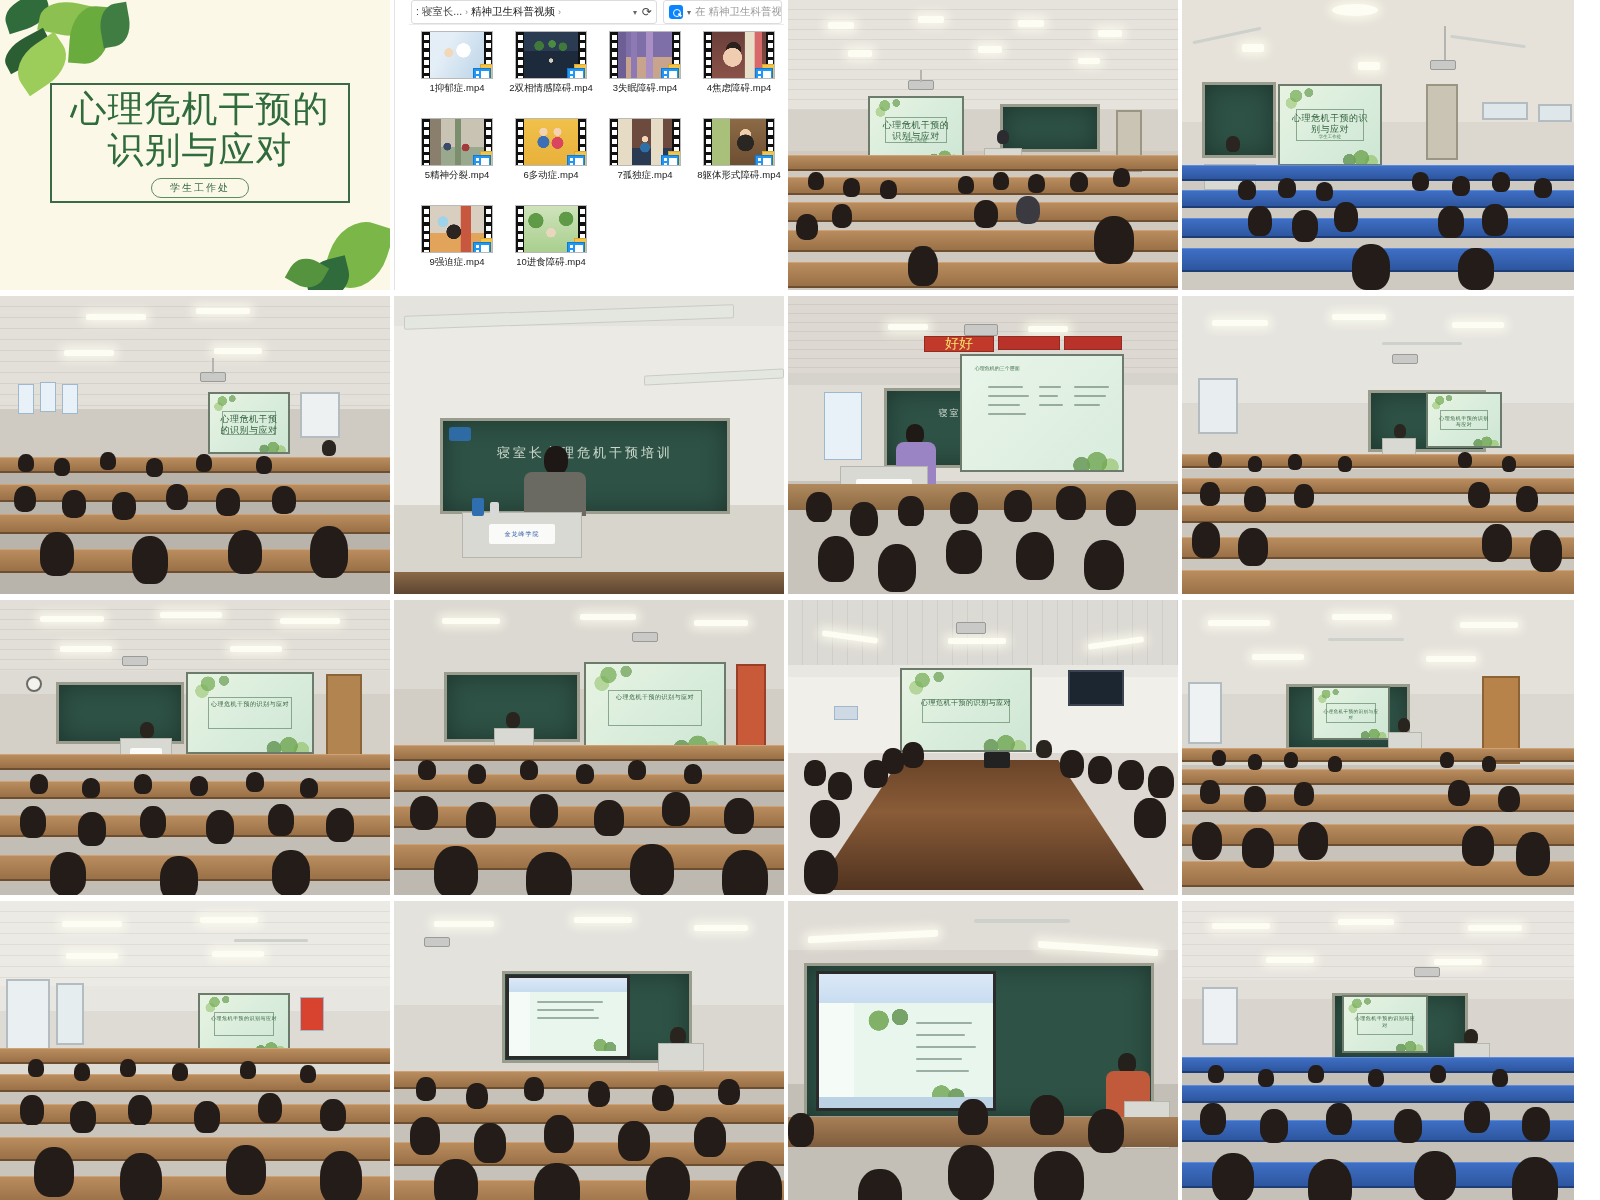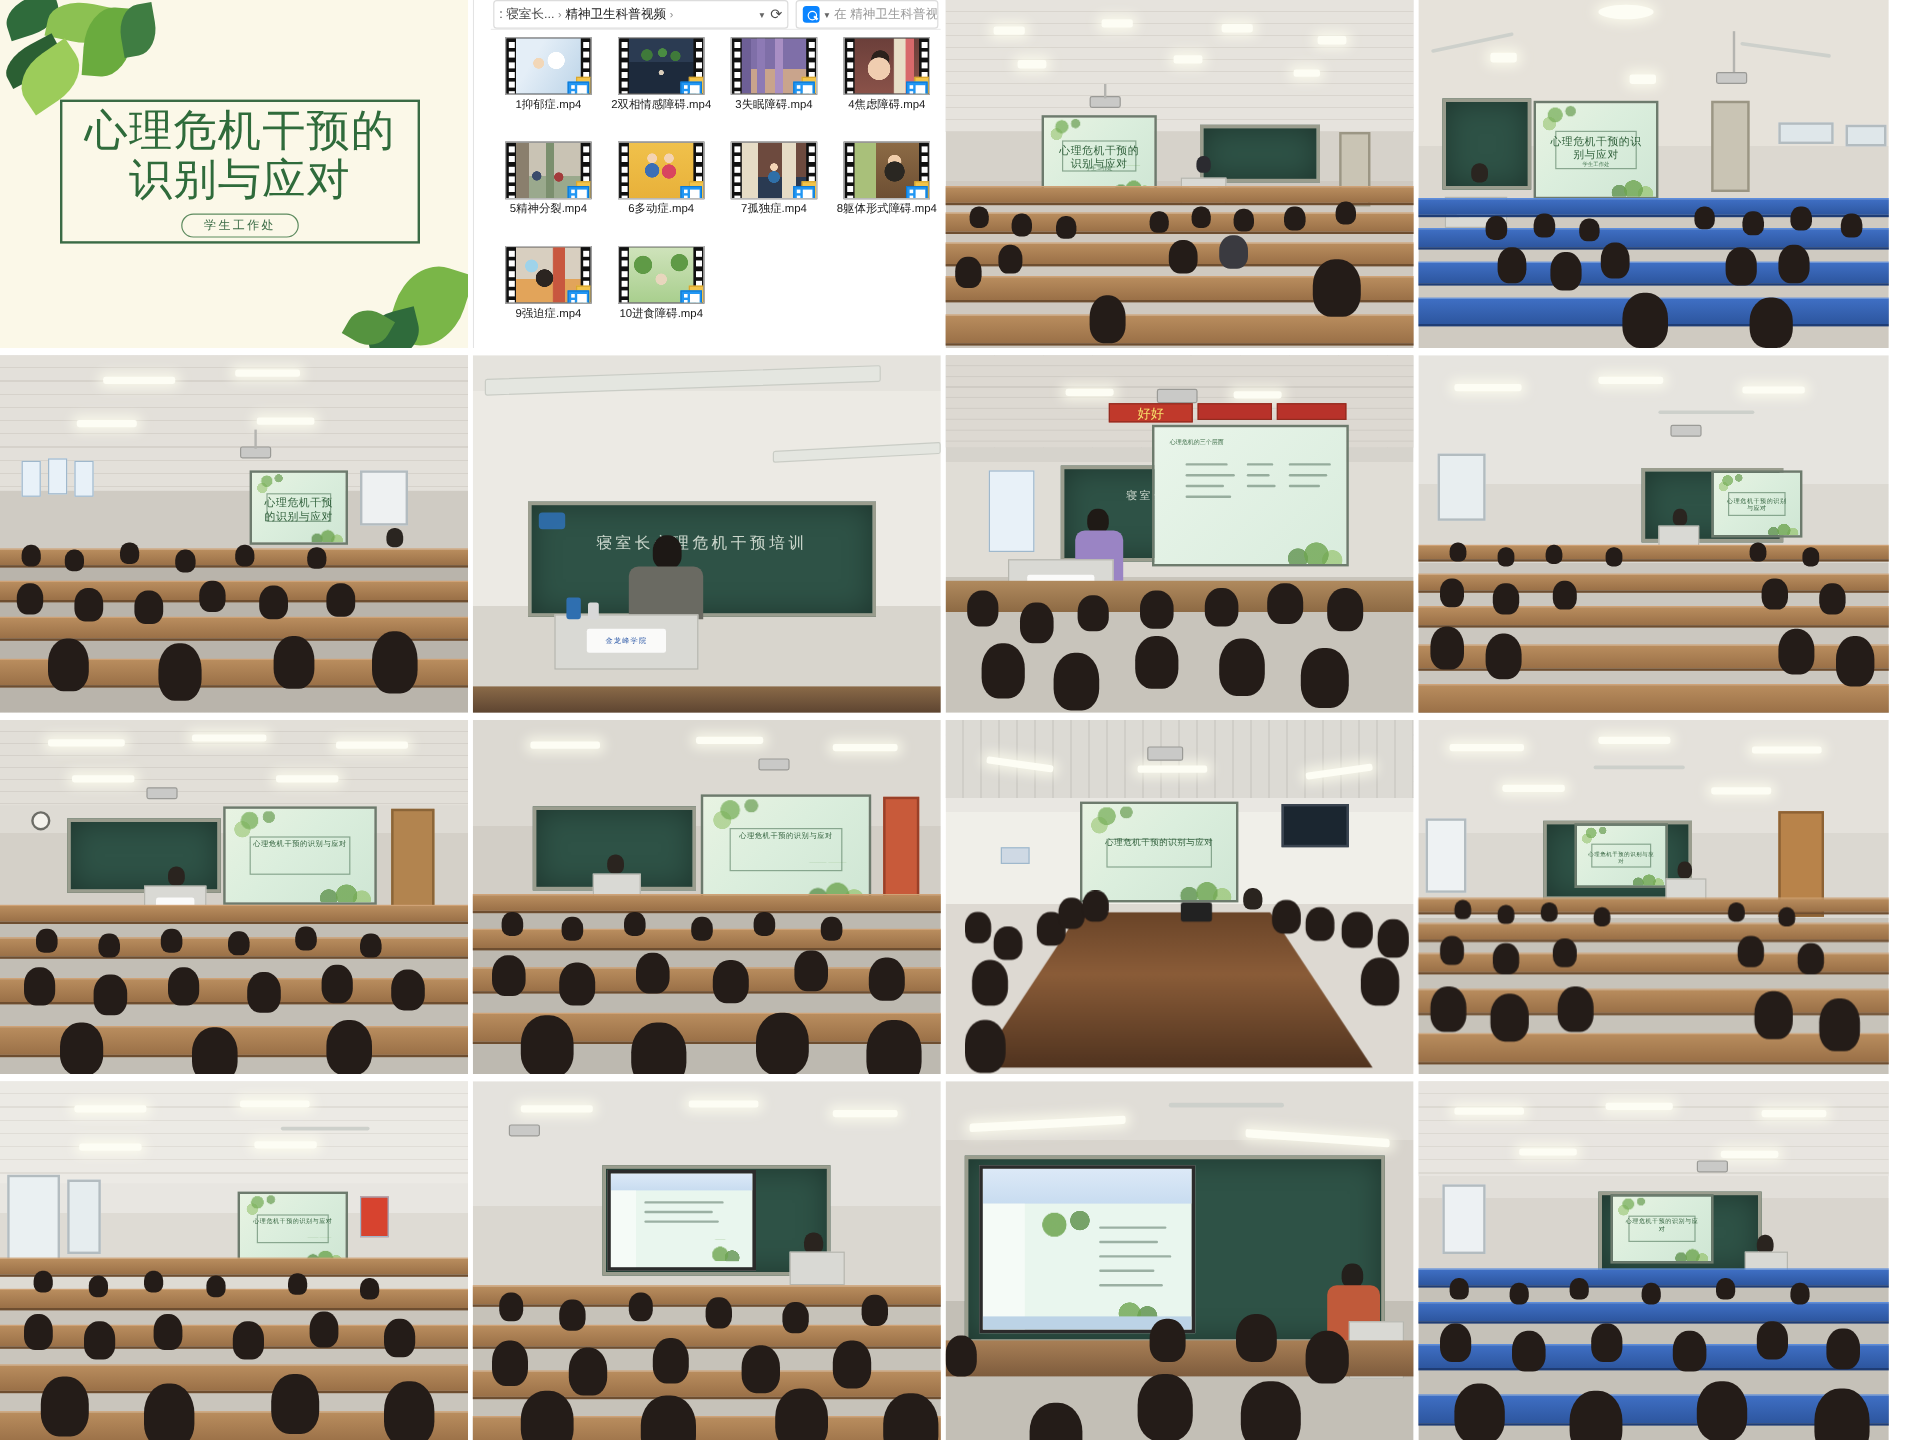--- a/index.html
+++ b/index.html
@@ -813,21 +813,21 @@
   </div>
 
   <div class="tile">
     <div class="photo">
       <div class="wall" style="background:linear-gradient(180deg,#d6d3cc 0 30%, #e0ddd6 30% 62%, #c8c4bb 62% 100%)"></div>
       <div class="ceiling" style="height:26%;background:repeating-linear-gradient(180deg,#ddd9d2 0 8px,#d0ccc5 8px 9px), repeating-linear-gradient(90deg,rgba(0,0,0,.05) 0 40px, rgba(0,0,0,.1) 40px 41px)"></div>
       <span class="ceil-light" style="left:100px;top:28px;width:40px;height:6px"></span>
       <span class="ceil-light" style="left:240px;top:30px;width:40px;height:6px"></span>
       <span class="projector" style="left:176px;top:28px;width:34px;height:12px"></span>
       <div class="banner" style="left:136px;top:40px;width:70px;height:16px">
-        <span style="position:absolute;inset:0;display:flex;align-items:center;justify-content:center;color:#f7e06a;font-size:11px">好好</span>
+        <span style="position:absolute;inset:0;display:flex;align-items:center;justify-content:center;color:#f7e06a;font-size:14px">好好</span>
       </div>
       <div class="banner" style="left:210px;top:40px;width:62px;height:14px;background:#b8322a"></div>
       <div class="banner" style="left:276px;top:40px;width:58px;height:14px;background:#b8322a"></div>
       <div class="poster" style="left:36px;top:96px;width:38px;height:68px"></div>
       <div class="chalkboard" style="left:96px;top:92px;width:230px;height:80px">
         <div class="chalk-text" style="font-size:9px;letter-spacing:2px;top:22%">寝室长心理危机干预培训</div>
       </div>
       <div class="screenboard" style="left:172px;top:58px;width:164px;height:118px;background:linear-gradient(135deg,#e9f5ea,#d9ecdd)">
         <span class="sb-leafB" style="width:34%;height:34%"></span>
         <span style="position:absolute;left:8%;top:8%;font-size:5px;color:#3b6b45">心理危机的三个层面</span>

